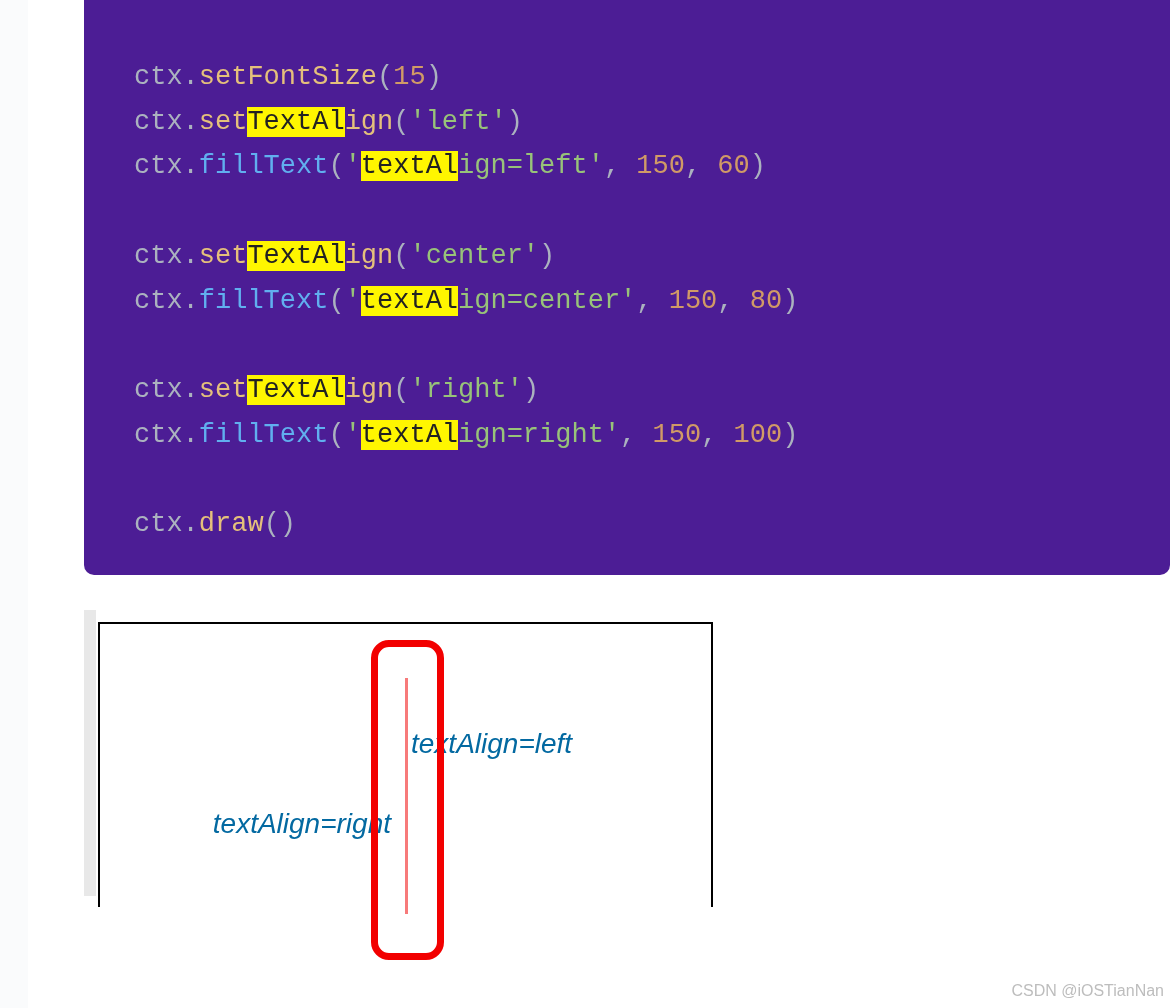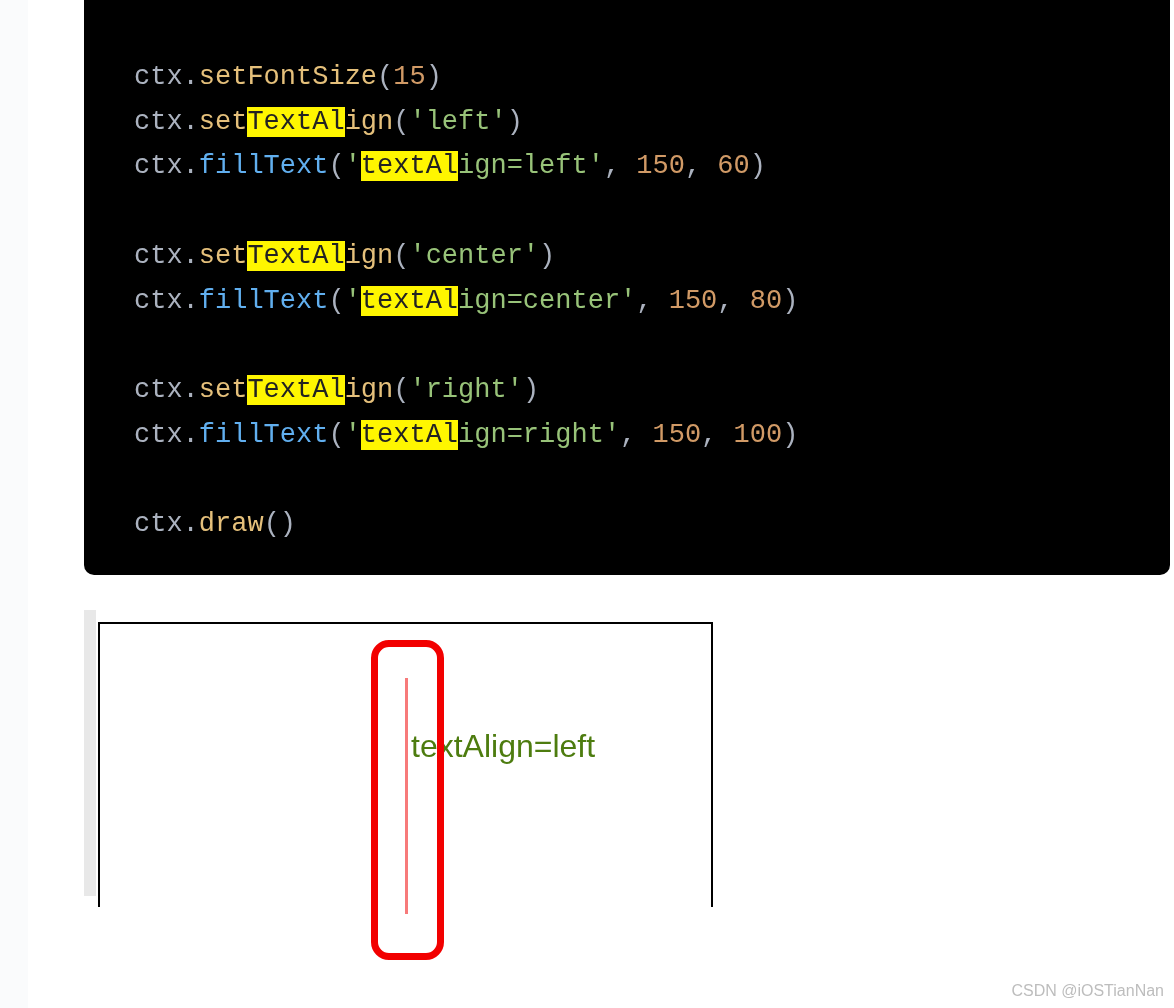--- a/index.html
+++ b/index.html
@@ -18,21 +18,21 @@
     width: 28px;
     height: 100%;
     background: #fafbfc;
   }
   .code-block {
     position: absolute;
     left: 84px;
     top: 0;
     width: 1086px;
     height: 575px;
-    background: #000000;
+    background: #4c1d95;
     border-radius: 0 0 10px 10px;
     padding: 55px 45px 40px 50px;
     font-family: Consolas, Monaco, "Courier New", monospace;
     font-size: 27px;
     line-height: 44.7px;
     color: #abb2bf;
     white-space: pre;
   }
   .tok-id { color: #abb2bf; }
   .tok-punct { color: #abb2bf; }
@@ -84,23 +84,24 @@
     top: 16px;
     width: 73px;
     height: 320px;
     border: 7px solid #f20000;
     border-radius: 18px;
     background: transparent;
   }
   .d-label {
     position: absolute;
     font-family: "Helvetica Neue", Arial, sans-serif;
-    font-size: 32px;
-    color: #4d7c0f;
+    font-size: 28px;
+    color: #0369a1;
     white-space: nowrap;
+    font-style: italic;
   }
   .lbl-left   { left: 311px; top: 104px; text-align: left; }
   .lbl-center { left: 189px; top: 144px;  text-align: center; }
   .lbl-right  { right: 320px; top: 184px; text-align: right; }
   .watermark {
     position: absolute;
     right: 10px;
     bottom: 8px;
     color: #bdbdbd;
     font-size: 16px;
@@ -123,17 +124,18 @@
 <span class="tok-id">ctx</span><span class="tok-punct">.</span><span class="tok-method">set</span><span class="hl">TextAl</span><span class="tok-method">ign</span><span class="tok-punct">(</span><span class="tok-str">'right'</span><span class="tok-punct">)</span>
 <span class="tok-id">ctx</span><span class="tok-punct">.</span><span class="tok-fill">fillText</span><span class="tok-punct">(</span><span class="tok-str">'</span><span class="hl">textAl</span><span class="tok-str">ign=right'</span><span class="tok-punct">, </span><span class="tok-num">150</span><span class="tok-punct">, </span><span class="tok-num">100</span><span class="tok-punct">)</span>
 
 <span class="tok-id">ctx</span><span class="tok-punct">.</span><span class="tok-method">draw</span><span class="tok-punct">(</span><span class="tok-punct">)</span></div>
 
 <div class="diagram-wrap">
   <div class="diagram-shadow"></div>
   <div class="diagram-box">
     <div class="axis-line"></div>
     <div class="d-label lbl-left">textAlign=left</div>
+    <div class="d-label lbl-right">textAlign=right</div>
     <div class="red-frame"></div>
   </div>
 </div>
 
 <div class="watermark">CSDN @iOSTianNan</div>
 
 </body></html>

